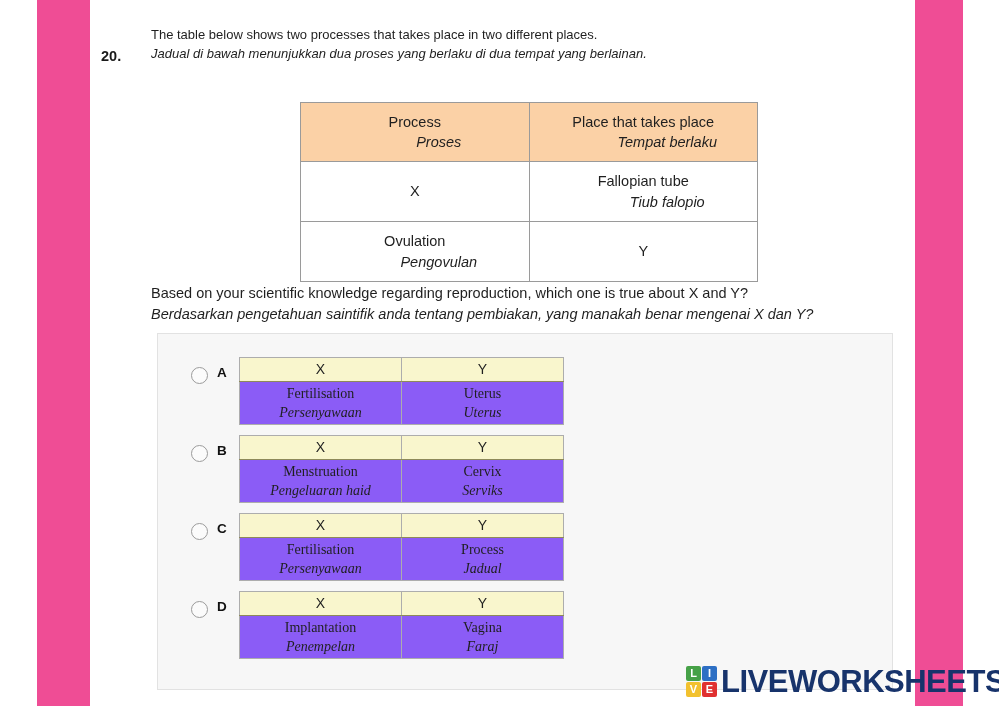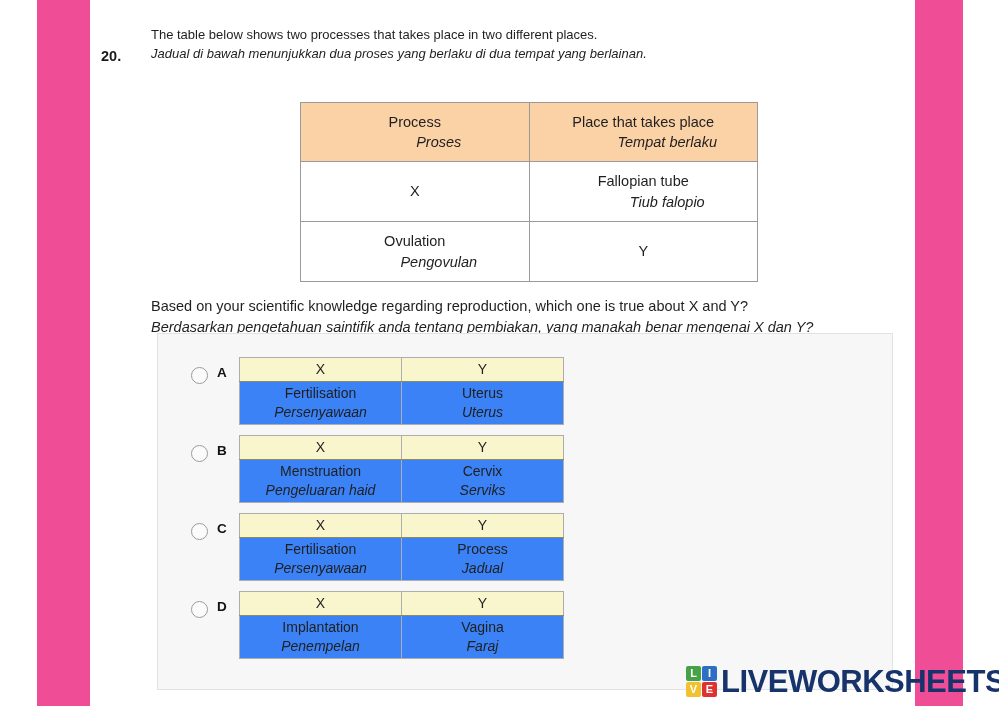--- a/index.html
+++ b/index.html
@@ -87,21 +87,21 @@
     height: 58px;
   }
   .main-table .body-cell { height: 59px; background: #ffffff; }
   .main-table .ml { font-style: italic; display: block; margin-left: 48px; }
   .main-table .en { display: block; }
 
   
   .prompt {
     position: absolute;
     left: 61px;
-    top: 296px;
+    top: 283px;
     font-size: 14.5px;
     color: #1f1f1f;
     line-height: 1.45;
   }
   .prompt .ml { font-style: italic; }
 
   
   .answer-panel {
     position: absolute;
     left: 67px;
@@ -154,23 +154,24 @@
     color: #1f1f1f;
     line-height: 1.38;
     padding: 0;
   }
   .opt-table .oh {
     background: #f9f6cd;
     height: 23px;
     border-bottom: 1px solid #8e8a5a;
   }
   .opt-table .ob {
-    background: #3b82f6;
+    background: #8b5cf6;
     height: 42px;
     vertical-align: middle;
+    font-family: Liberation Serif, serif;
   }
   .opt-table .ml { font-style: italic; display: block; }
   .opt-table .en { display: block; }
 
   
   .lw-logo {
     position: absolute;
     left: 686px;
     top: 666px;
     display: flex;

